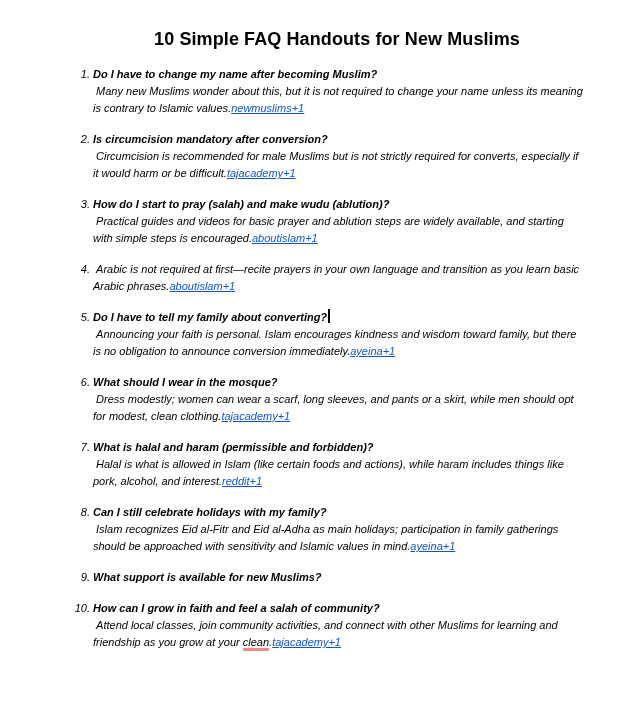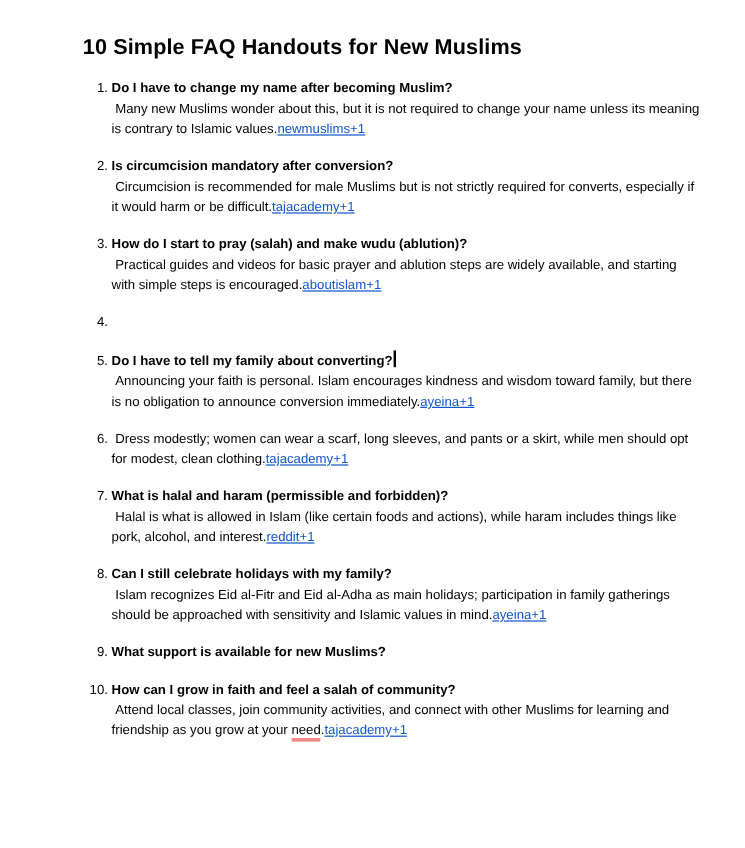--- a/index.html
+++ b/index.html
@@ -19,35 +19,37 @@
     padding: 28px 0 0 53px;
     box-sizing: border-box;
     width: 621px;
     height: 707px;
     background: #ffffff;
   }
   h1.doc-title {
     font-size: 18px;
     line-height: 22px;
     font-weight: 700;
-    margin: 0 0 16px 16px;
+    margin: 0 0 16px 0;
     letter-spacing: 0.1px;
+    text-align: center;
   }
   ol.faq-list {
     margin: 0;
     padding: 0 0 0 40px;
     width: 530px;
     box-sizing: border-box;
     list-style: decimal outside;
     font-size: 11px;
     line-height: 17px;
   }
   li.faq-item {
     margin: 0 0 14px 0;
     font-weight: 400;
+    font-style: italic;
   }
   li.faq-item::marker {
     font-weight: 400;
     color: #000000;
   }
   .question {
     font-weight: 700;
     white-space: pre-wrap;
   }
   .answer {
@@ -86,37 +88,39 @@
       </li>
       <li class="faq-item">
         <div class="question"><span>Is circumcision mandatory after conversion?</span></div>
         <div class="answer"><span class="answer-text"> Circumcision is recommended for male Muslims but is not strictly required for converts, especially if it would harm or be difficult.</span><a class="source-link">tajacademy+1</a></div>
       </li>
       <li class="faq-item">
         <div class="question"><span>How do I start to pray (salah) and make wudu (ablution)?</span></div>
         <div class="answer"><span class="answer-text"> Practical guides and videos for basic prayer and ablution steps are widely available, and starting with simple steps is encouraged.</span><a class="source-link">aboutislam+1</a></div>
       </li>
       <li class="faq-item">
+        <div class="answer"><span class="answer-text"> Arabic is not required at first—recite prayers in your own language and transition as you learn basic Arabic phrases.</span><a class="source-link">aboutislam+1</a></div>
       </li>
       <li class="faq-item">
         <div class="question"><span>Do I have to tell my family about converting?</span><span class="text-cursor"></span></div>
         <div class="answer"><span class="answer-text"> Announcing your faith is personal. Islam encourages kindness and wisdom toward family, but there is no obligation to announce conversion immediately.</span><a class="source-link">ayeina+1</a></div>
       </li>
       <li class="faq-item">
+        <div class="question"><span>What should I wear in the mosque?</span></div>
         <div class="answer"><span class="answer-text"> Dress modestly; women can wear a scarf, long sleeves, and pants or a skirt, while men should opt for modest, clean clothing.</span><a class="source-link">tajacademy+1</a></div>
       </li>
       <li class="faq-item">
         <div class="question"><span>What is halal and haram (permissible and forbidden)?</span></div>
         <div class="answer"><span class="answer-text"> Halal is what is allowed in Islam (like certain foods and actions), while haram includes things like pork, alcohol, and interest.</span><a class="source-link">reddit+1</a></div>
       </li>
       <li class="faq-item">
         <div class="question"><span>Can I still celebrate holidays with my family?</span></div>
         <div class="answer"><span class="answer-text"> Islam recognizes Eid al-Fitr and Eid al-Adha as main holidays; participation in family gatherings should be approached with sensitivity and Islamic values in mind.</span><a class="source-link">ayeina+1</a></div>
       </li>
       <li class="faq-item">
         <div class="question"><span>What support is available for new Muslims?</span></div>
       </li>
       <li class="faq-item">
         <div class="question"><span>How can I grow in faith and feel a salah of community?</span></div>
-        <div class="answer"><span class="answer-text"> Attend local classes, join community activities, and connect with other Muslims for learning and friendship as you grow at your </span><span class="flagged-word answer-text">need</span><span class="answer-text">.</span><a class="source-link">tajacademy+1</a></div>
+        <div class="answer"><span class="answer-text"> Attend local classes, join community activities, and connect with other Muslims for learning and friendship as you grow at your </span><span class="flagged-word answer-text">clean</span><span class="answer-text">.</span><a class="source-link">tajacademy+1</a></div>
       </li>
     </ol>
 </div>
 
 </body></html>

